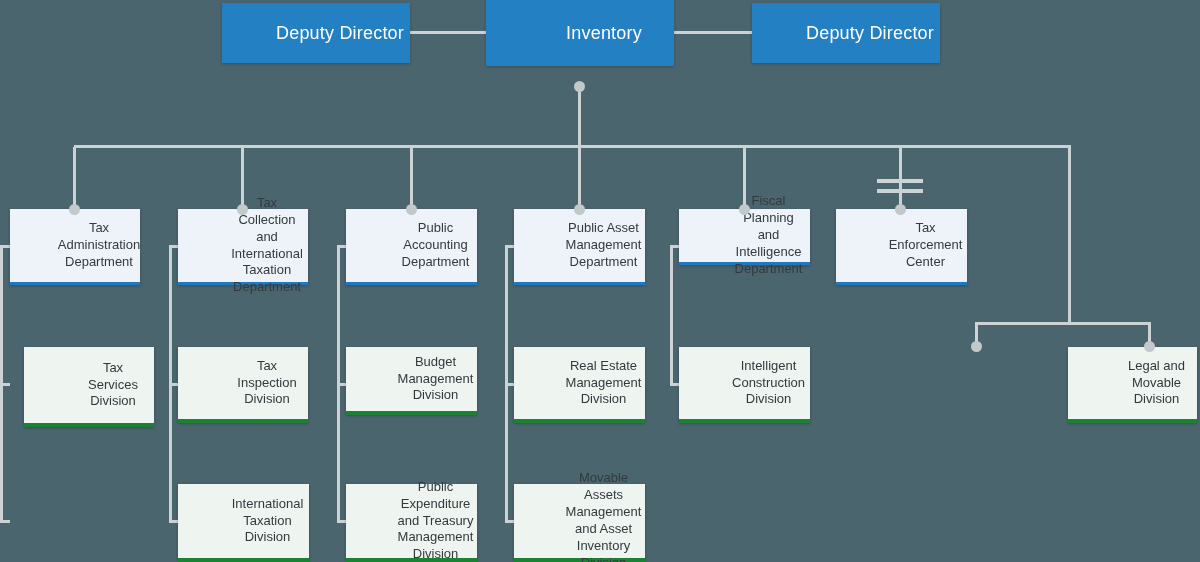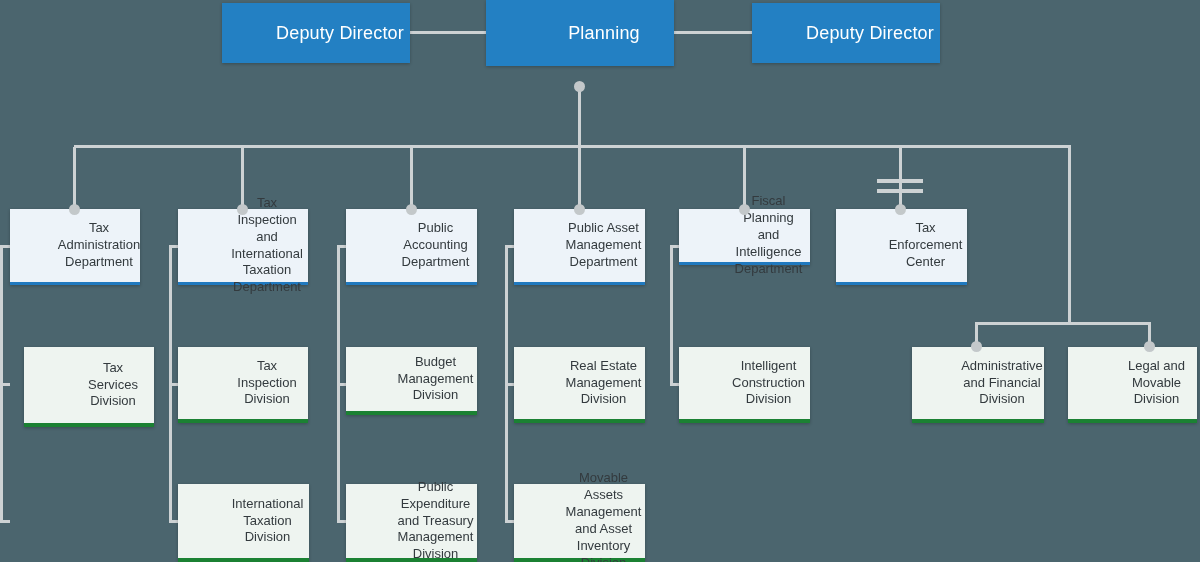--- a/index.html
+++ b/index.html
@@ -86,31 +86,31 @@
   <div class="ln" style="left:975px;top:322px;width:176px;height:3px"></div>
   <div class="ln" style="left:975px;top:322px;width:3px;height:25px"></div>
   <div class="ln" style="left:1148px;top:322px;width:3px;height:25px"></div>
   <div class="dot" style="left:971px;top:341px"></div>
   <div class="dot" style="left:1144px;top:341px"></div>
 
   <div class="box exec" style="left:222px;top:3px;width:188px;height:60px">
     <span class="lbl">Deputy Director</span>
   </div>
   <div class="box exec" style="left:486px;top:0px;width:188px;height:66px">
-    <span class="lbl">Planning</span>
+    <span class="lbl">Inventory</span>
   </div>
   <div class="box exec" style="left:752px;top:3px;width:188px;height:60px">
     <span class="lbl">Deputy Director</span>
   </div>
 
   <div class="box dept" style="left:10px;top:209px;width:130px;height:76px">
     <span class="lbl">Tax Administration Department</span>
   </div>
   <div class="box dept" style="left:178px;top:209px;width:130px;height:76px">
-    <span class="lbl">Tax Inspection and International Taxation Department</span>
+    <span class="lbl">Tax Collection and International Taxation Department</span>
   </div>
   <div class="box dept" style="left:346px;top:209px;width:131px;height:76px">
     <span class="lbl">Public Accounting Department</span>
   </div>
   <div class="box dept" style="left:514px;top:209px;width:131px;height:76px">
     <span class="lbl">Public Asset Management Department</span>
   </div>
   <div class="box dept" style="left:679px;top:209px;width:131px;height:56px">
     <span class="lbl">Fiscal Planning and Intelligence Department</span>
   </div>
@@ -126,23 +126,20 @@
   </div>
   <div class="box divn" style="left:346px;top:347px;width:131px;height:68px">
     <span class="lbl">Budget Management Division</span>
   </div>
   <div class="box divn" style="left:514px;top:347px;width:131px;height:76px">
     <span class="lbl">Real Estate Management Division</span>
   </div>
   <div class="box divn" style="left:679px;top:347px;width:131px;height:76px">
     <span class="lbl">Intelligent Construction Division</span>
   </div>
-  <div class="box divn" style="left:912px;top:347px;width:132px;height:76px">
-    <span class="lbl">Administrative and Financial Division</span>
-  </div>
   <div class="box divn" style="left:1068px;top:347px;width:129px;height:76px">
     <span class="lbl">Legal and Movable Division</span>
   </div>
 
   <div class="box divn" style="left:178px;top:484px;width:131px;height:78px">
     <span class="lbl">International Taxation Division</span>
   </div>
   <div class="box divn" style="left:346px;top:484px;width:131px;height:78px">
     <span class="lbl">Public Expenditure and Treasury Management Division</span>
   </div>

